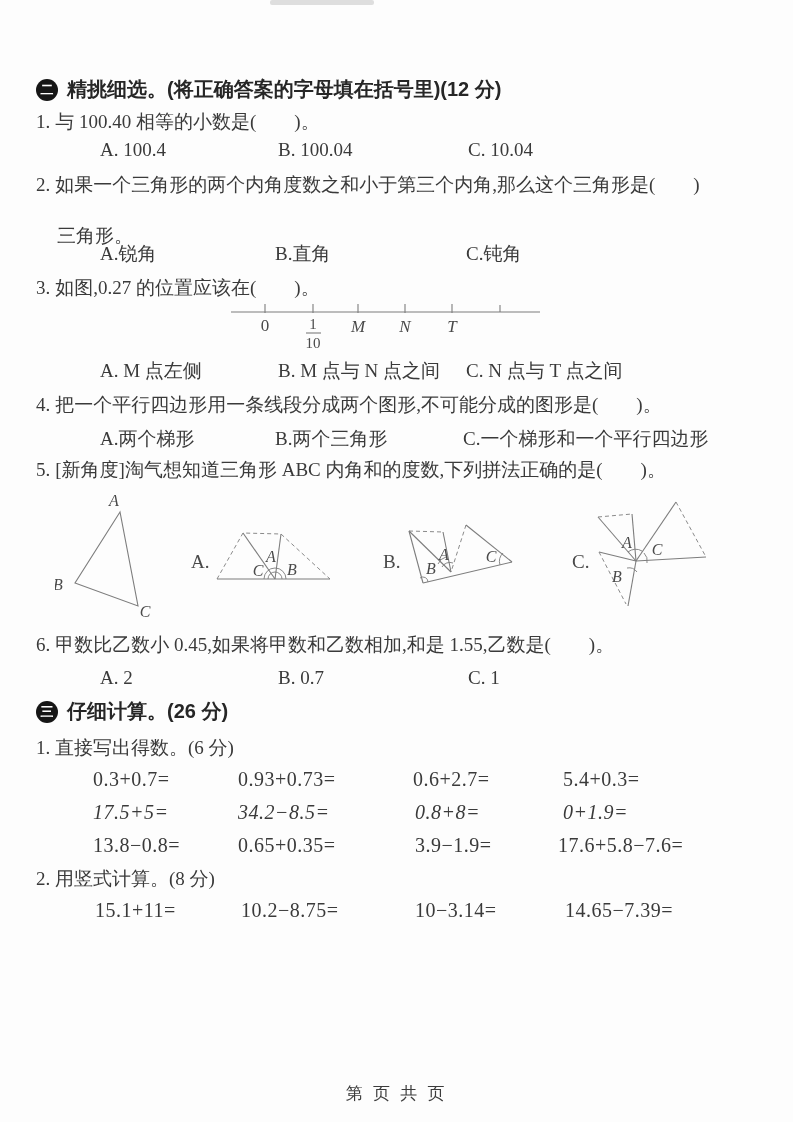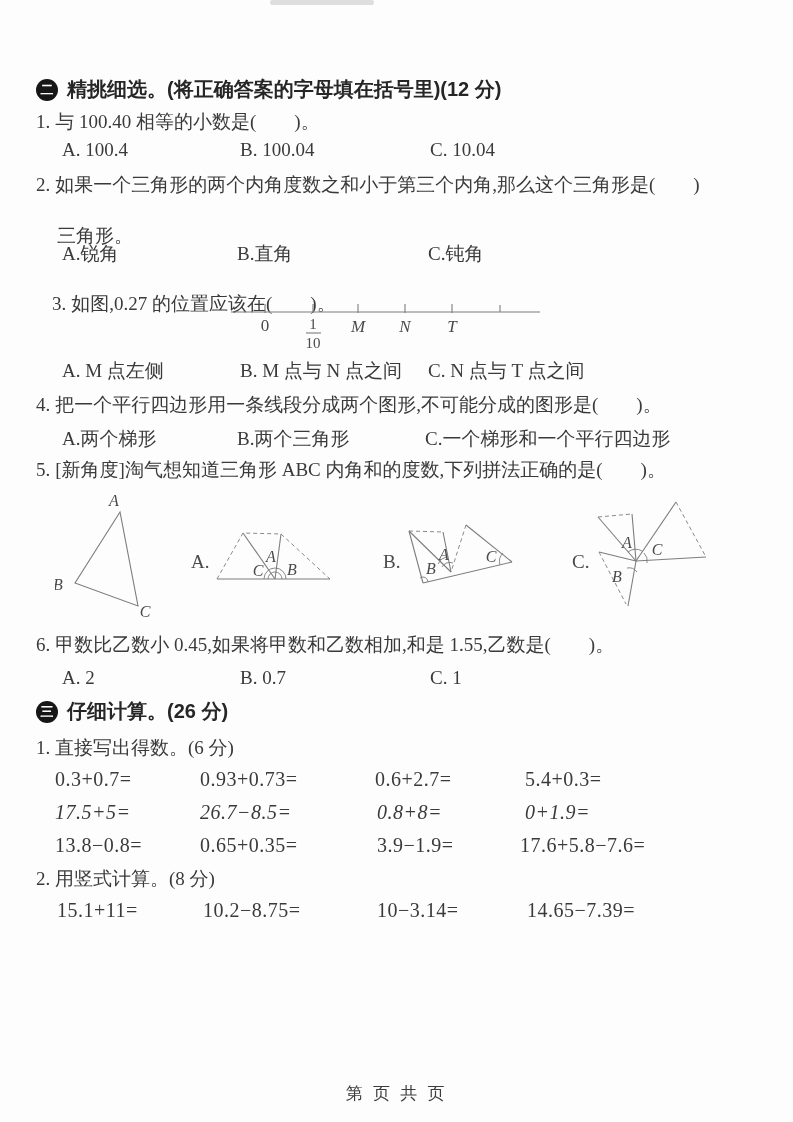--- a/index.html
+++ b/index.html
@@ -15,21 +15,21 @@
   }
   .sec-icon{
     width:22px;height:22px;border-radius:50%;background:#161616;color:#fff;
     display:flex;align-items:center;justify-content:center;font-size:13px;
     font-weight:bold;flex:none;font-family:"Liberation Sans",sans-serif;
   }
   .line{position:absolute;left:36px;white-space:nowrap;font-size:19px;line-height:1.25;}
   .indent{left:57px;}
   .qnum{margin-right:5px;}
   .row{position:absolute;left:0;top:0;width:793px;height:26px;}
-  .opt{position:absolute;top:0;white-space:nowrap;font-size:19px;}
+  .opt{position:absolute;top:0;white-space:nowrap;font-size:19px;margin-left:38px;}
   .calc{font-size:20px;letter-spacing:0.5px;}
   .footer{position:absolute;left:0;width:793px;text-align:center;font-size:17px;letter-spacing:3px;color:#3c3c3c;}
   svg{position:absolute;}
   svg .sld{stroke:#7d7d7d;stroke-width:1.1;fill:none;}
   svg .dsh{stroke:#8a8a8a;stroke-width:1;fill:none;stroke-dasharray:4 3;}
   svg .arc{stroke:#7d7d7d;stroke-width:0.9;fill:none;}
   svg text{fill:#4a4a4a;font-family:"Liberation Serif","DejaVu Serif",serif;}
   .vlbl{font-style:italic;font-size:16px;}
   .olbl{font-size:19px;}
   .nlbl{font-size:17px;}
@@ -62,21 +62,21 @@
   </div>
   <div class="line indent" style="top:224px;">
     <span>三角形。</span>
   </div>
   <div class="row" style="top:241px;padding-left:31px;">
     <span class="opt" style="left:62px;">A.锐角</span>
     <span class="opt" style="left:237px;">B.直角</span>
     <span class="opt" style="left:428px;">C.钝角</span>
   </div>
 
-  <div class="line" style="top:292px;margin-left:16px;">
+  <div class="line" style="top:276px;">
     <span class="qnum">3.</span><span>如图,0.27 的位置应该在(　　)。</span>
   </div>
 
   <svg style="left:225px;top:295px;width:330px;height:65px;" viewBox="225 295 330 65">
     <line class="sld" x1="231" y1="312" x2="540" y2="312"></line>
     <line class="sld" x1="265" y1="304" x2="265" y2="313"></line>
     <line class="sld" x1="313" y1="304" x2="313" y2="313"></line>
     <line class="sld" x1="358" y1="304" x2="358" y2="313"></line>
     <line class="sld" x1="405" y1="304" x2="405" y2="313"></line>
     <line class="sld" x1="452" y1="304" x2="452" y2="313"></line>
@@ -179,21 +179,21 @@
     <span>1. 直接写出得数。(6 分)</span>
   </div>
   <div class="row" style="top:768px;text-align:center;">
     <span class="opt calc" style="left:55px;">0.3+0.7=</span>
     <span class="opt calc" style="left:200px;">0.93+0.73=</span>
     <span class="opt calc" style="left:375px;">0.6+2.7=</span>
     <span class="opt calc" style="left:525px;">5.4+0.3=</span>
   </div>
   <div class="row" style="top:801px;font-style:italic;">
     <span class="opt calc" style="left:55px;">17.5+5=</span>
-    <span class="opt calc" style="left:200px;">26.7−8.5=</span>
+    <span class="opt calc" style="left:200px;">34.2−8.5=</span>
     <span class="opt calc" style="left:377px;">0.8+8=</span>
     <span class="opt calc" style="left:525px;">0+1.9=</span>
   </div>
   <div class="row" style="top:834px;">
     <span class="opt calc" style="left:55px;">13.8−0.8=</span>
     <span class="opt calc" style="left:200px;">0.65+0.35=</span>
     <span class="opt calc" style="left:377px;">3.9−1.9=</span>
     <span class="opt calc" style="left:520px;">17.6+5.8−7.6=</span>
   </div>
 

